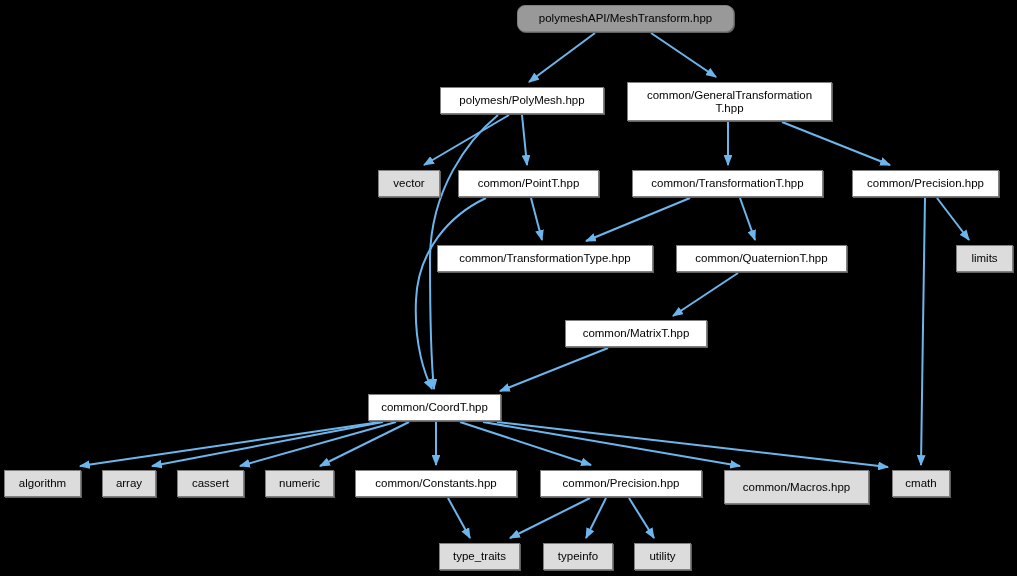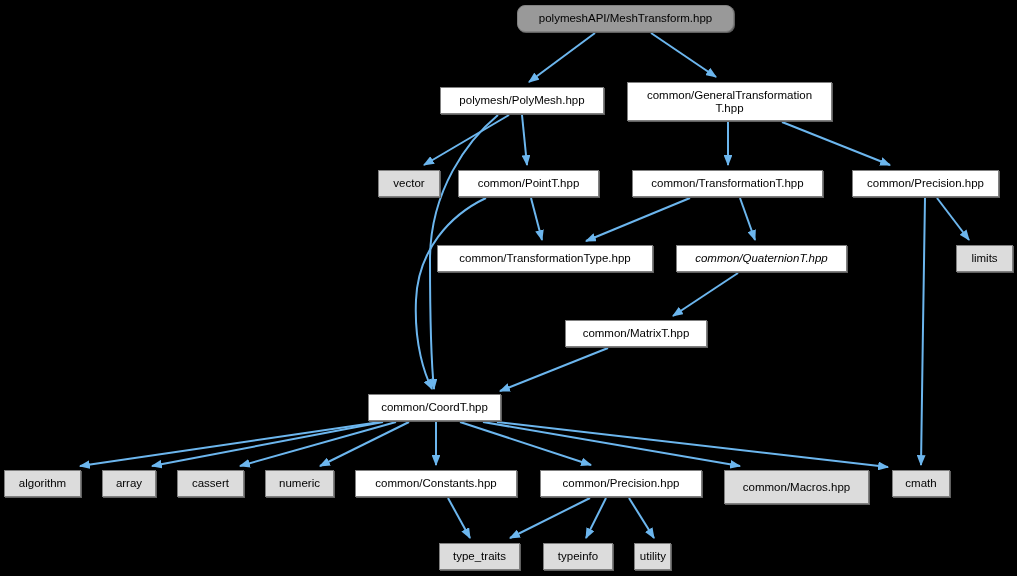--- a/index.html
+++ b/index.html
@@ -111,29 +111,29 @@
   <div id="node-layer">
       <div class="node root" style="left: 517px; top: 5px; width: 217px; height: 27px; border-radius: 8px;"><span class="node-label">polymeshAPI/MeshTransform.hpp</span></div>
       <div class="node project" style="left: 440px; top: 87px; width: 164px; height: 27px;"><span class="node-label">polymesh/PolyMesh.hpp</span></div>
       <div class="node project" style="left: 627px; top: 82px; width: 205px; height: 39px;"><span class="node-label">common/GeneralTransformation
 T.hpp</span></div>
       <div class="node system" style="left: 378px; top: 170px; width: 62px; height: 27px;"><span class="node-label">vector</span></div>
       <div class="node project" style="left: 458px; top: 170px; width: 141px; height: 27px;"><span class="node-label">common/PointT.hpp</span></div>
       <div class="node project" style="left: 632px; top: 170px; width: 191px; height: 27px;"><span class="node-label">common/TransformationT.hpp</span></div>
       <div class="node project" style="left: 852px; top: 170px; width: 147px; height: 27px;"><span class="node-label">common/Precision.hpp</span></div>
       <div class="node project" style="left: 437px; top: 245px; width: 216px; height: 27px;"><span class="node-label">common/TransformationType.hpp</span></div>
-      <div class="node project" style="left: 676px; top: 245px; width: 171px; height: 27px; font-style: italic;"><span class="node-label">common/QuaternionT.hpp</span></div>
+      <div class="node project" style="left: 676px; top: 245px; width: 171px; height: 27px;"><span class="node-label">common/QuaternionT.hpp</span></div>
       <div class="node system" style="left: 956px; top: 245px; width: 57px; height: 27px;"><span class="node-label">limits</span></div>
       <div class="node project" style="left: 565px; top: 320px; width: 142px; height: 27px;"><span class="node-label">common/MatrixT.hpp</span></div>
       <div class="node project" style="left: 368px; top: 394px; width: 133px; height: 27px;"><span class="node-label">common/CoordT.hpp</span></div>
       <div class="node system" style="left: 4px; top: 470px; width: 77px; height: 27px;"><span class="node-label">algorithm</span></div>
       <div class="node system" style="left: 102px; top: 470px; width: 54px; height: 27px;"><span class="node-label">array</span></div>
       <div class="node system" style="left: 177px; top: 470px; width: 67px; height: 27px;"><span class="node-label">cassert</span></div>
       <div class="node system" style="left: 265px; top: 470px; width: 69px; height: 27px;"><span class="node-label">numeric</span></div>
       <div class="node project" style="left: 355px; top: 470px; width: 162px; height: 27px;"><span class="node-label">common/Constants.hpp</span></div>
       <div class="node project" style="left: 540px; top: 470px; width: 162px; height: 27px;"><span class="node-label">common/Precision.hpp</span></div>
       <div class="node system" style="left: 724px; top: 470px; width: 145px; height: 34px;"><span class="node-label">common/Macros.hpp</span></div>
       <div class="node system" style="left: 892px; top: 470px; width: 58px; height: 27px;"><span class="node-label">cmath</span></div>
       <div class="node system" style="left: 439px; top: 543px; width: 81px; height: 27px;"><span class="node-label">type_traits</span></div>
       <div class="node system" style="left: 543px; top: 543px; width: 70px; height: 27px;"><span class="node-label">typeinfo</span></div>
-      <div class="node system" style="left: 634px; top: 543px; width: 37px; height: 27px; justify-content: flex-end;"><span class="node-label">utility</span></div>
+      <div class="node system" style="left: 634px; top: 543px; width: 57px; height: 27px;"><span class="node-label">utility</span></div>
     </div>
 </div>
 
 </body></html>

